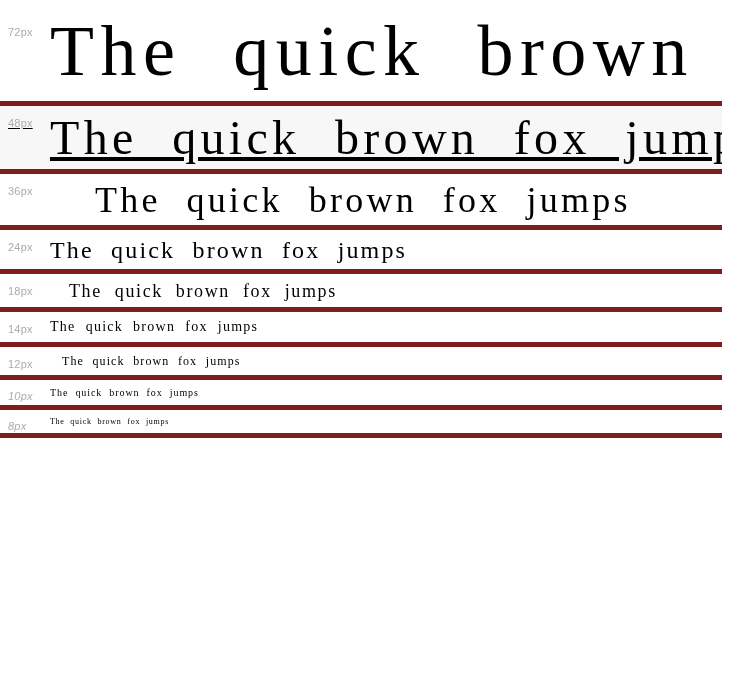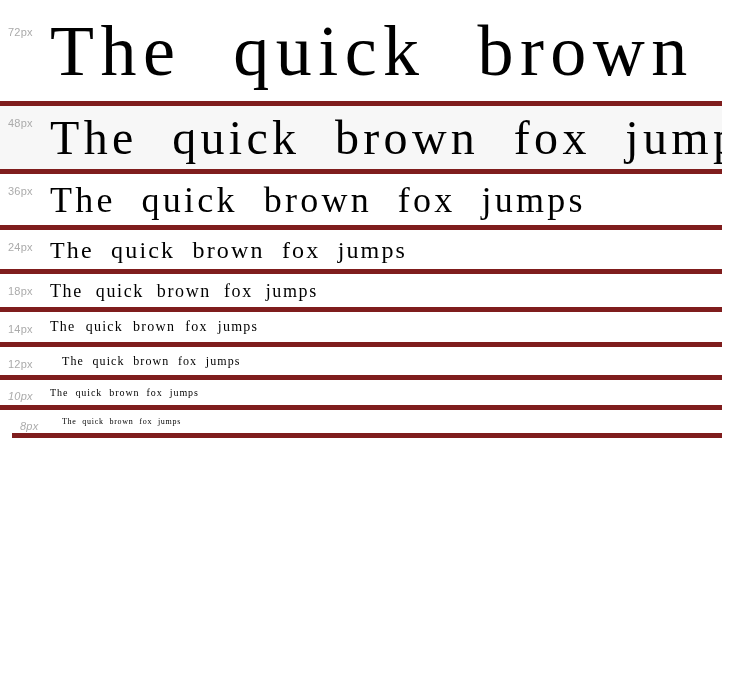--- a/index.html
+++ b/index.html
@@ -21,27 +21,27 @@
     display: flex;
     align-items: center;
     box-sizing: border-box;
     border-bottom: 5px solid #7f1d1d;
     overflow: hidden;
     white-space: nowrap;
     background: #ffffff;
   }
   .row-72 { height: 106px; }
   .row-48 { height: 68px; }
-  .row-36 { height: 56px; }
+  .row-36 { height: 56px; gap: 45px; }
   .row-24 { height: 44px; }
-  .row-18 { height: 38px; }
+  .row-18 { height: 38px; gap: 19px; }
   .row-14 { height: 35px; }
   .row-12 { height: 33px; gap: 12px; }
   .row-10 { height: 30px; }
-  .row-8  { height: 28px; margin-left: 12px; }
+  .row-8  { height: 28px; }
 
   .size-label {
     flex: 0 0 50px;
     width: 50px;
     box-sizing: border-box;
     align-self: flex-start;
     padding: 11px 0 0 8px;
     font-size: 11px;
     line-height: 1.1;
     color: #ababab;
@@ -64,21 +64,21 @@
 </head>
 <body>
 
 <div class="waterfall">
 
   <div class="row row-72">
     <span class="size-label">72px</span>
     <span class="preview-text" style="font-size: 72px;">The quick brown fox jumps</span>
   </div>
 
-  <div class="row row-48" style="background: rgb(247, 247, 247);">
+  <div class="row row-48" style="background: rgb(247, 247, 247); text-decoration: underline;">
     <span class="size-label">48px</span>
     <span class="preview-text" style="font-size: 48px;">The quick brown fox jumps</span>
   </div>
 
   <div class="row row-36">
     <span class="size-label">36px</span>
     <span class="preview-text" style="font-size: 36px;">The quick brown fox jumps</span>
   </div>
 
   <div class="row row-24">

